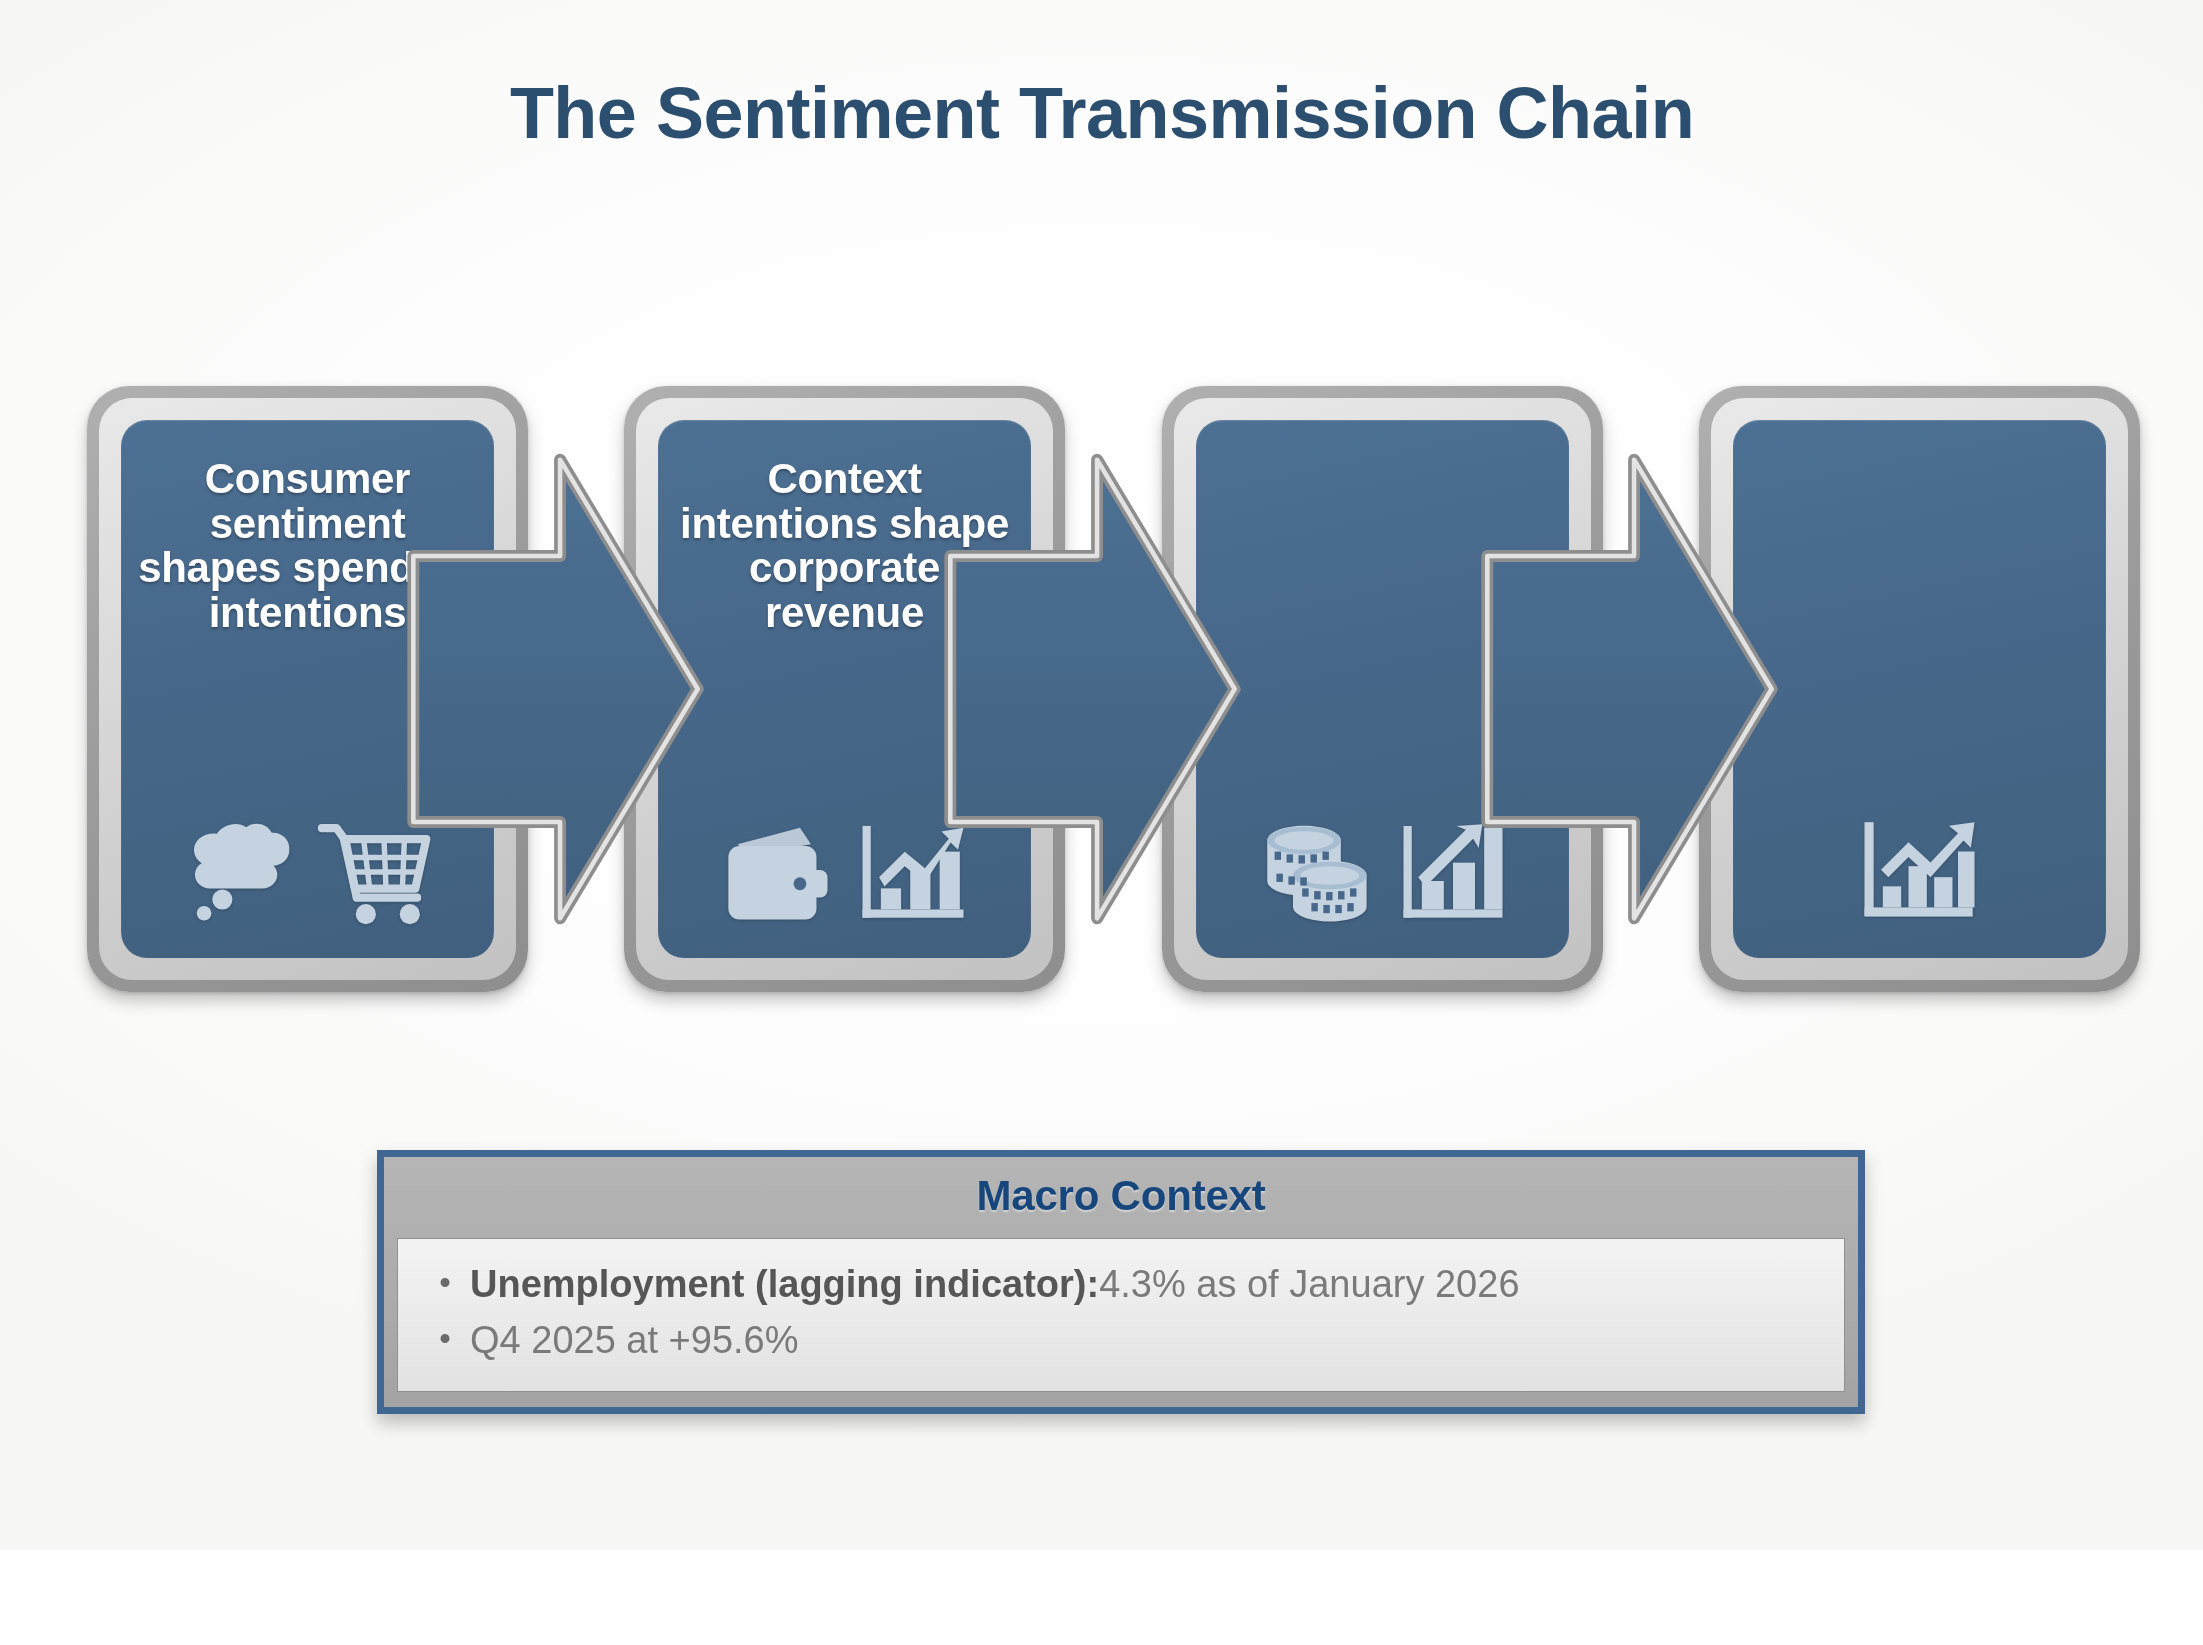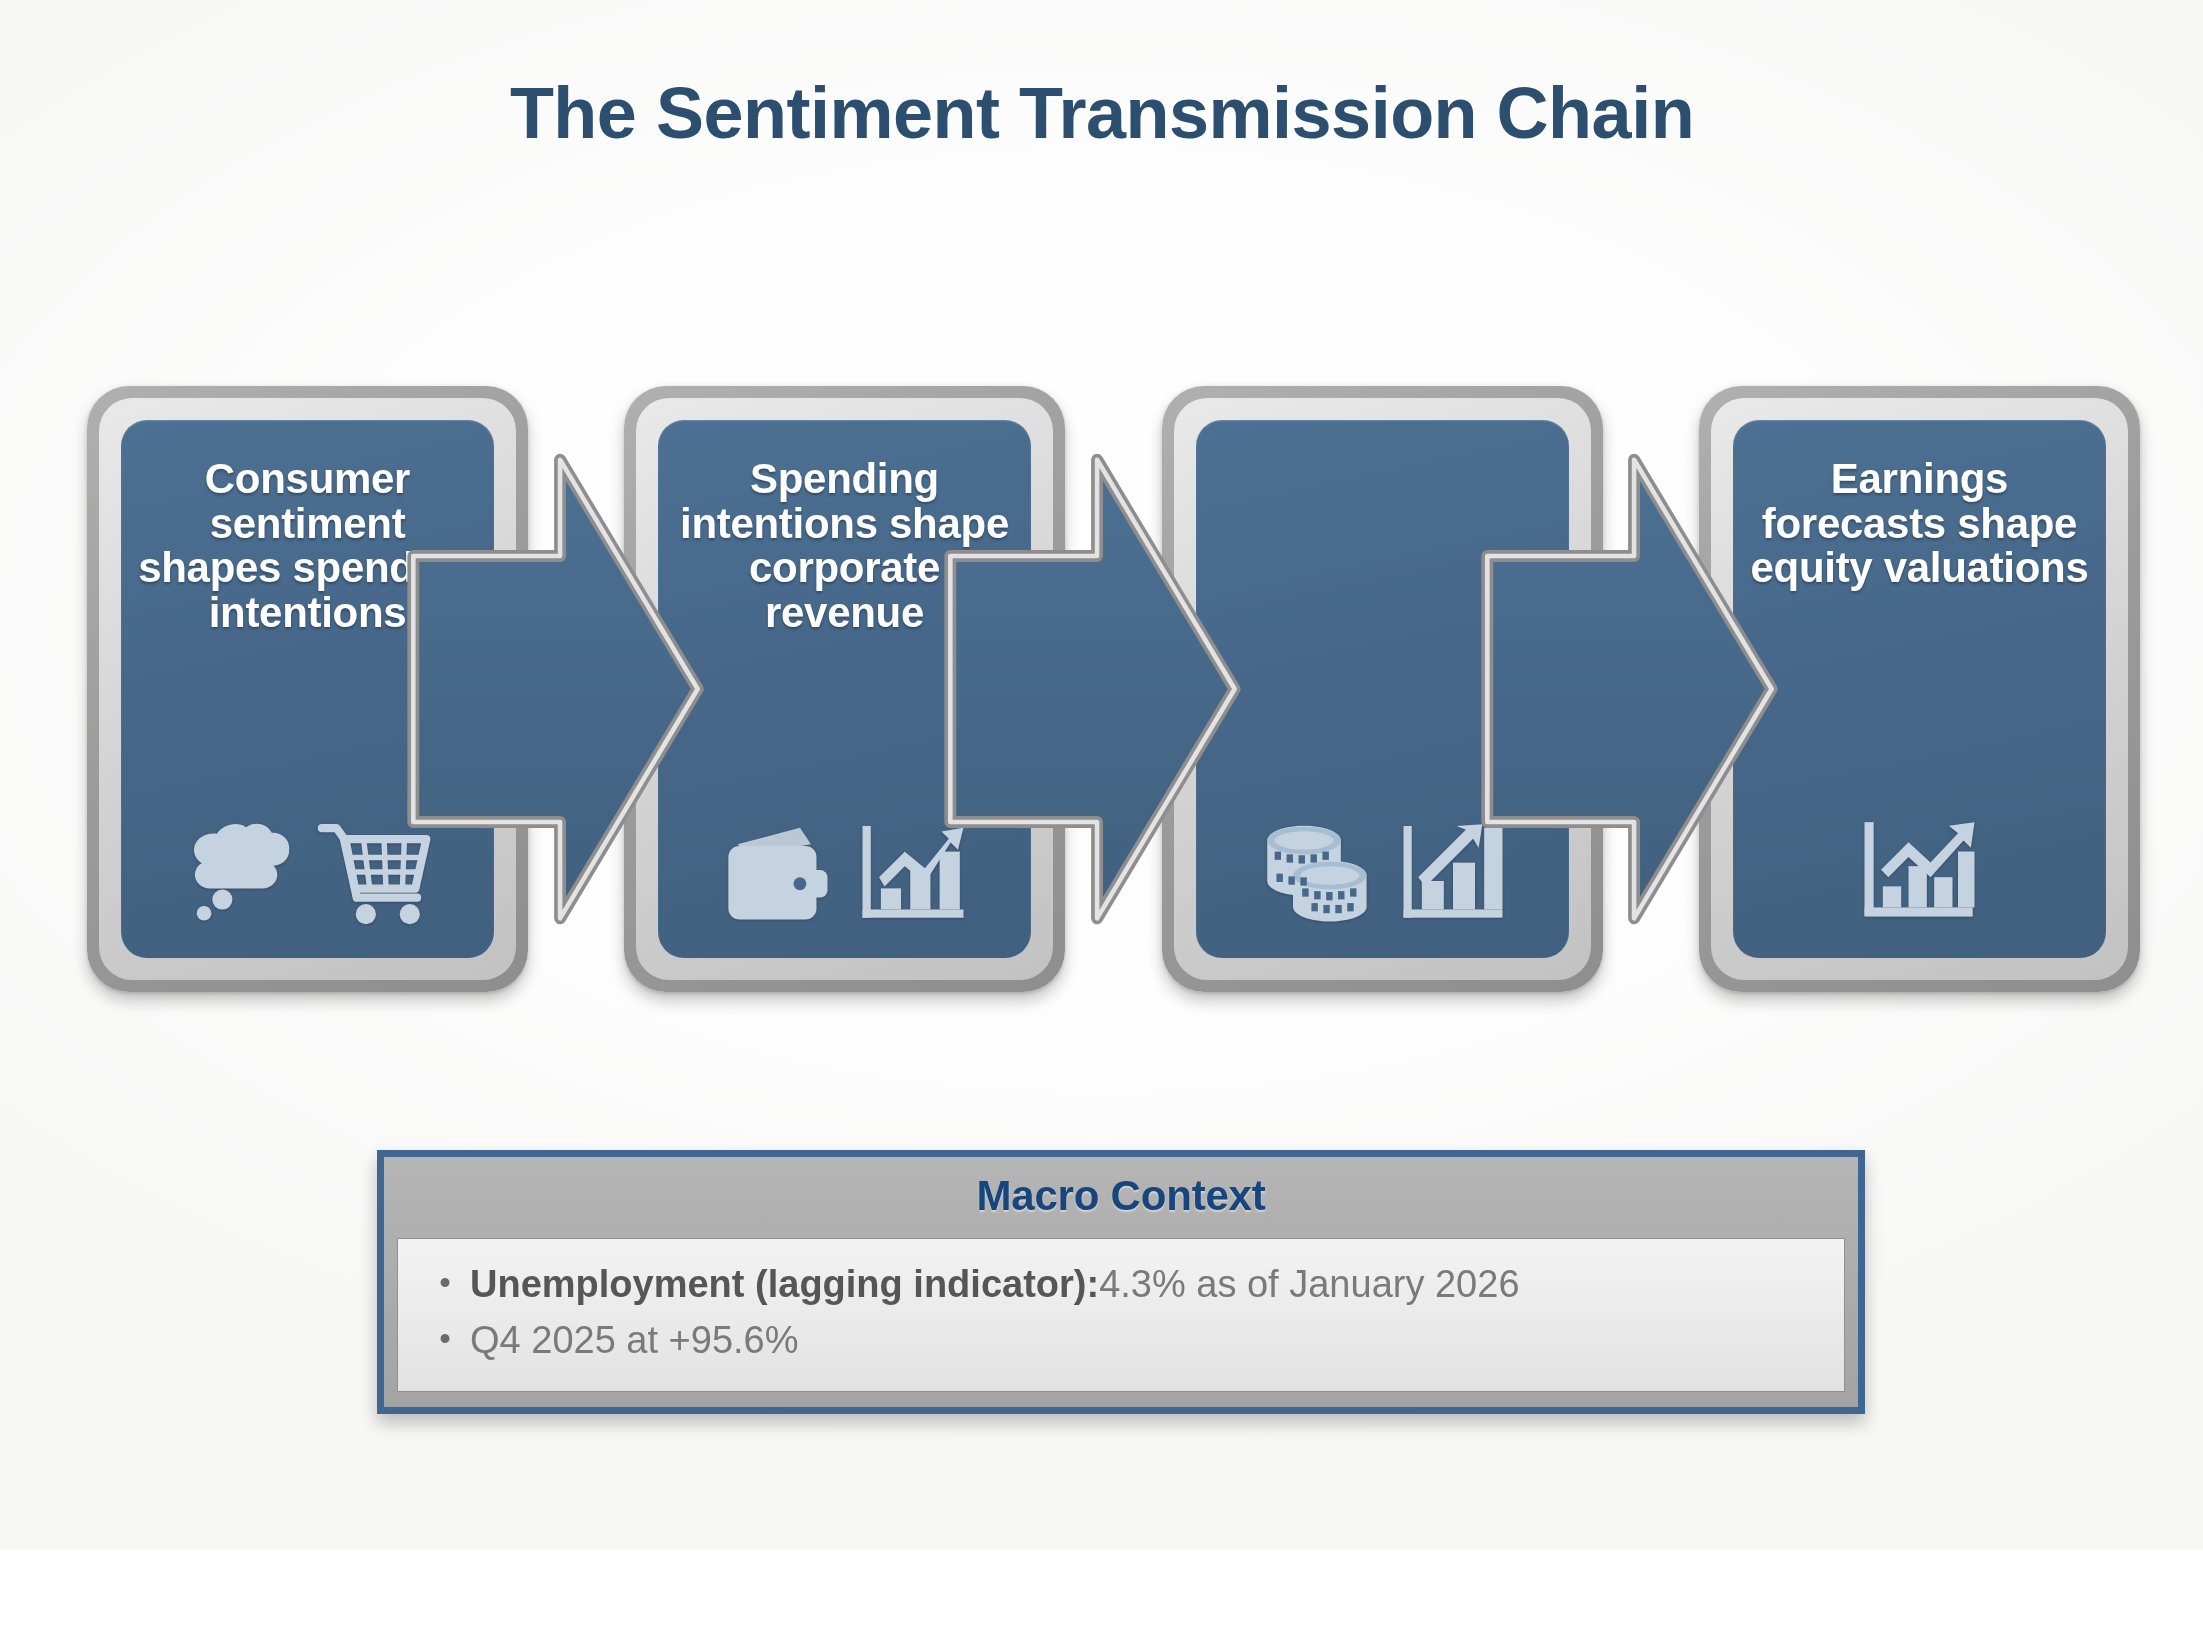--- a/index.html
+++ b/index.html
@@ -223,21 +223,21 @@
             </div>
           </div>
         </div>
       </div>
     </div>
 
     <div class="chain-node n1">
       <div class="node-frame">
         <div class="node-inner">
           <div class="node-body">
-            <div class="node-text">Spending intentions shape corporate revenue</div>
+            <div class="node-text">Context intentions shape corporate revenue</div>
             <div class="node-icons">
               <span>
                 <svg width="112" height="103" viewBox="0 0 122 112">
                   <g fill="#c5d3e0">
                     <path d="M18 22 L86 4 L98 22 L30 34 Z" opacity="0.92"></path>
                     <rect x="8" y="24" width="96" height="80" rx="12"></rect>
                     <path d="M74 50h34a8 8 0 0 1 8 8v14a8 8 0 0 1-8 8H74a15 15 0 0 1 0-30z"></path>
                   </g>
                   <circle cx="86" cy="65" r="7" fill="#47688a"></circle>
                 </svg>
@@ -311,21 +311,20 @@
             </div>
           </div>
         </div>
       </div>
     </div>
 
     <div class="chain-node n3">
       <div class="node-frame">
         <div class="node-inner">
           <div class="node-body">
-            <div class="node-text">Earnings forecasts shape equity valuations</div>
             <div class="node-icons single">
               <span>
                 <svg width="121" height="107" viewBox="0 0 132 116">
                   <g fill="#c5d3e0">
                     <rect x="6" y="2" width="10" height="102"></rect>
                     <rect x="6" y="95" width="118" height="10"></rect>
                     <rect x="26" y="72" width="20" height="23"></rect>
                     <rect x="54" y="50" width="20" height="45"></rect>
                     <rect x="82" y="62" width="20" height="33"></rect>
                     <rect x="108" y="34" width="18" height="61"></rect>

